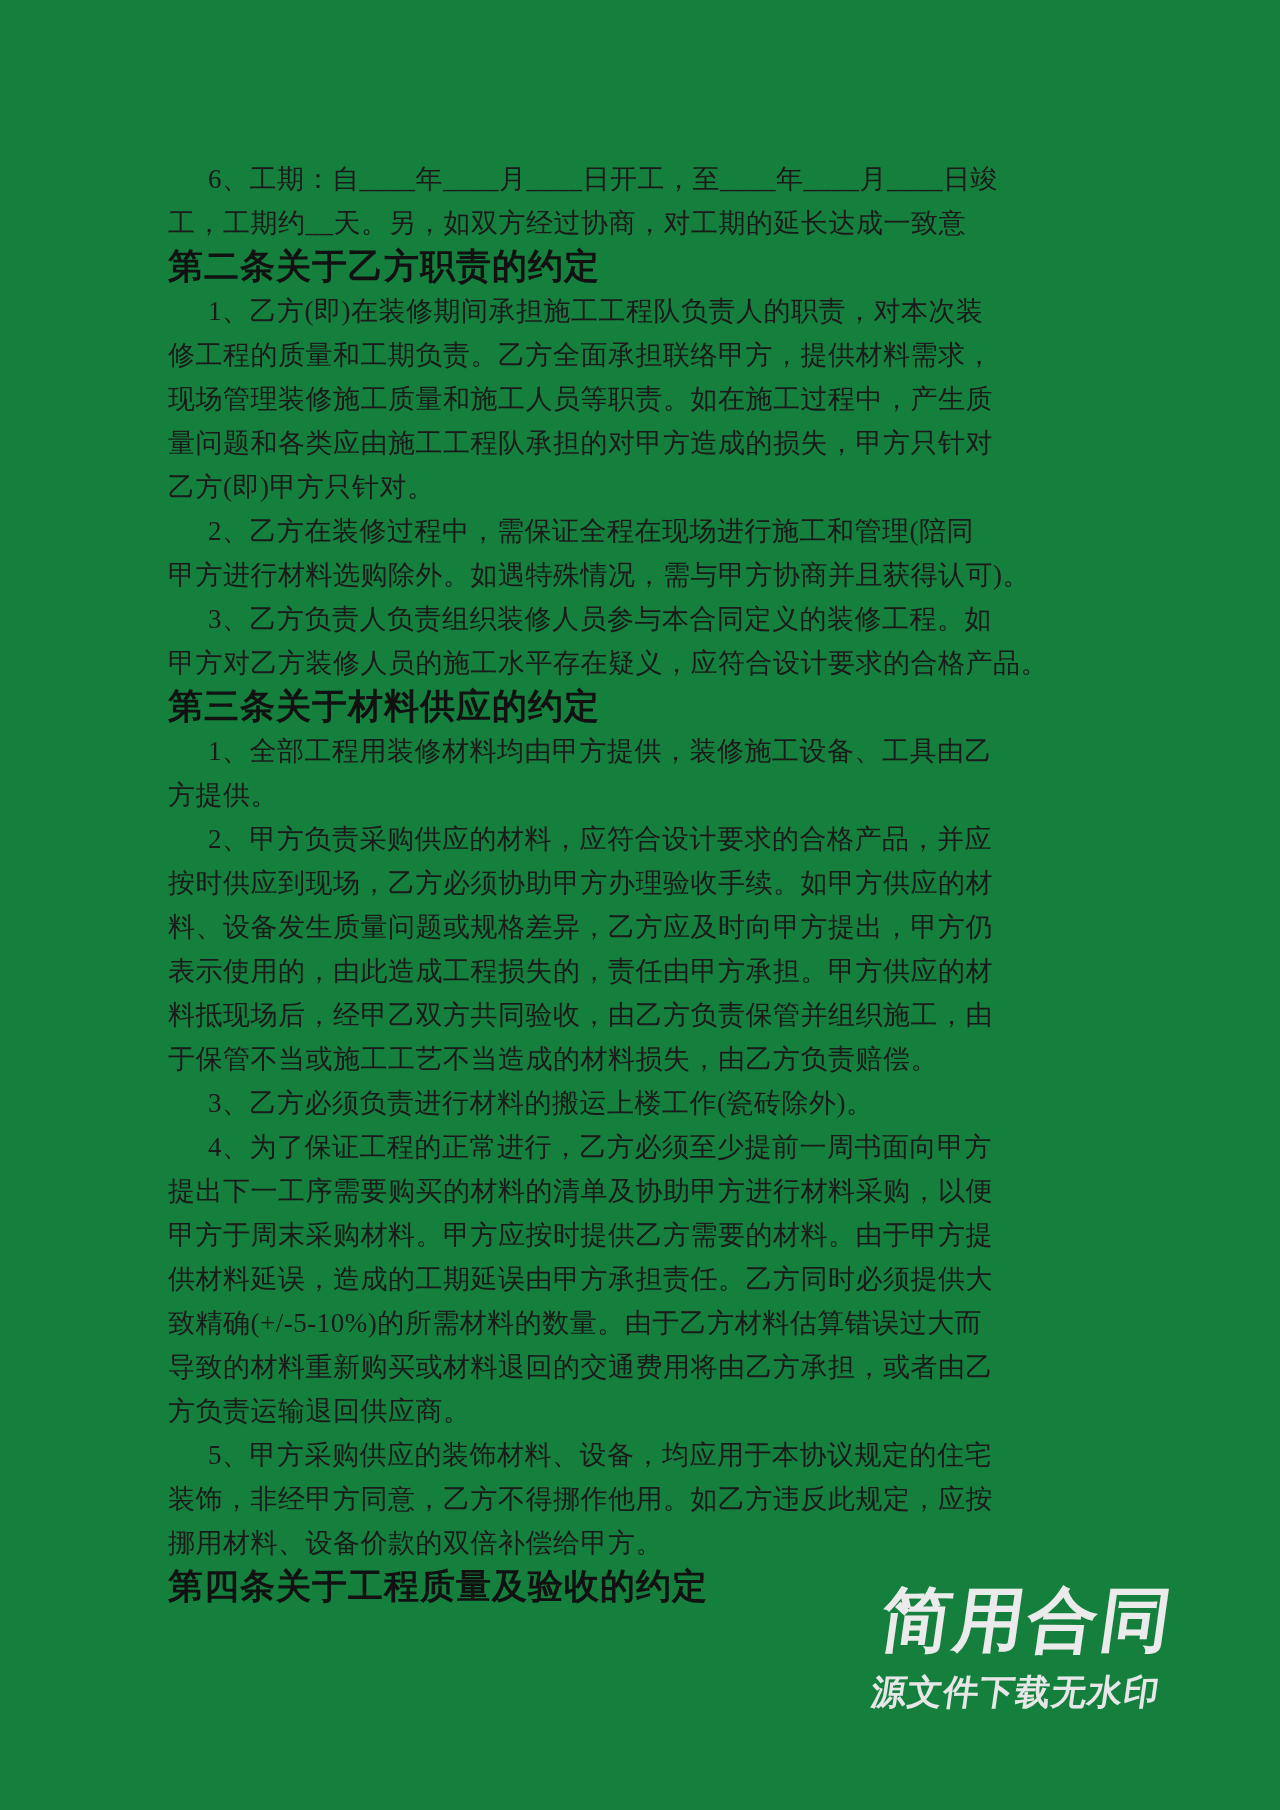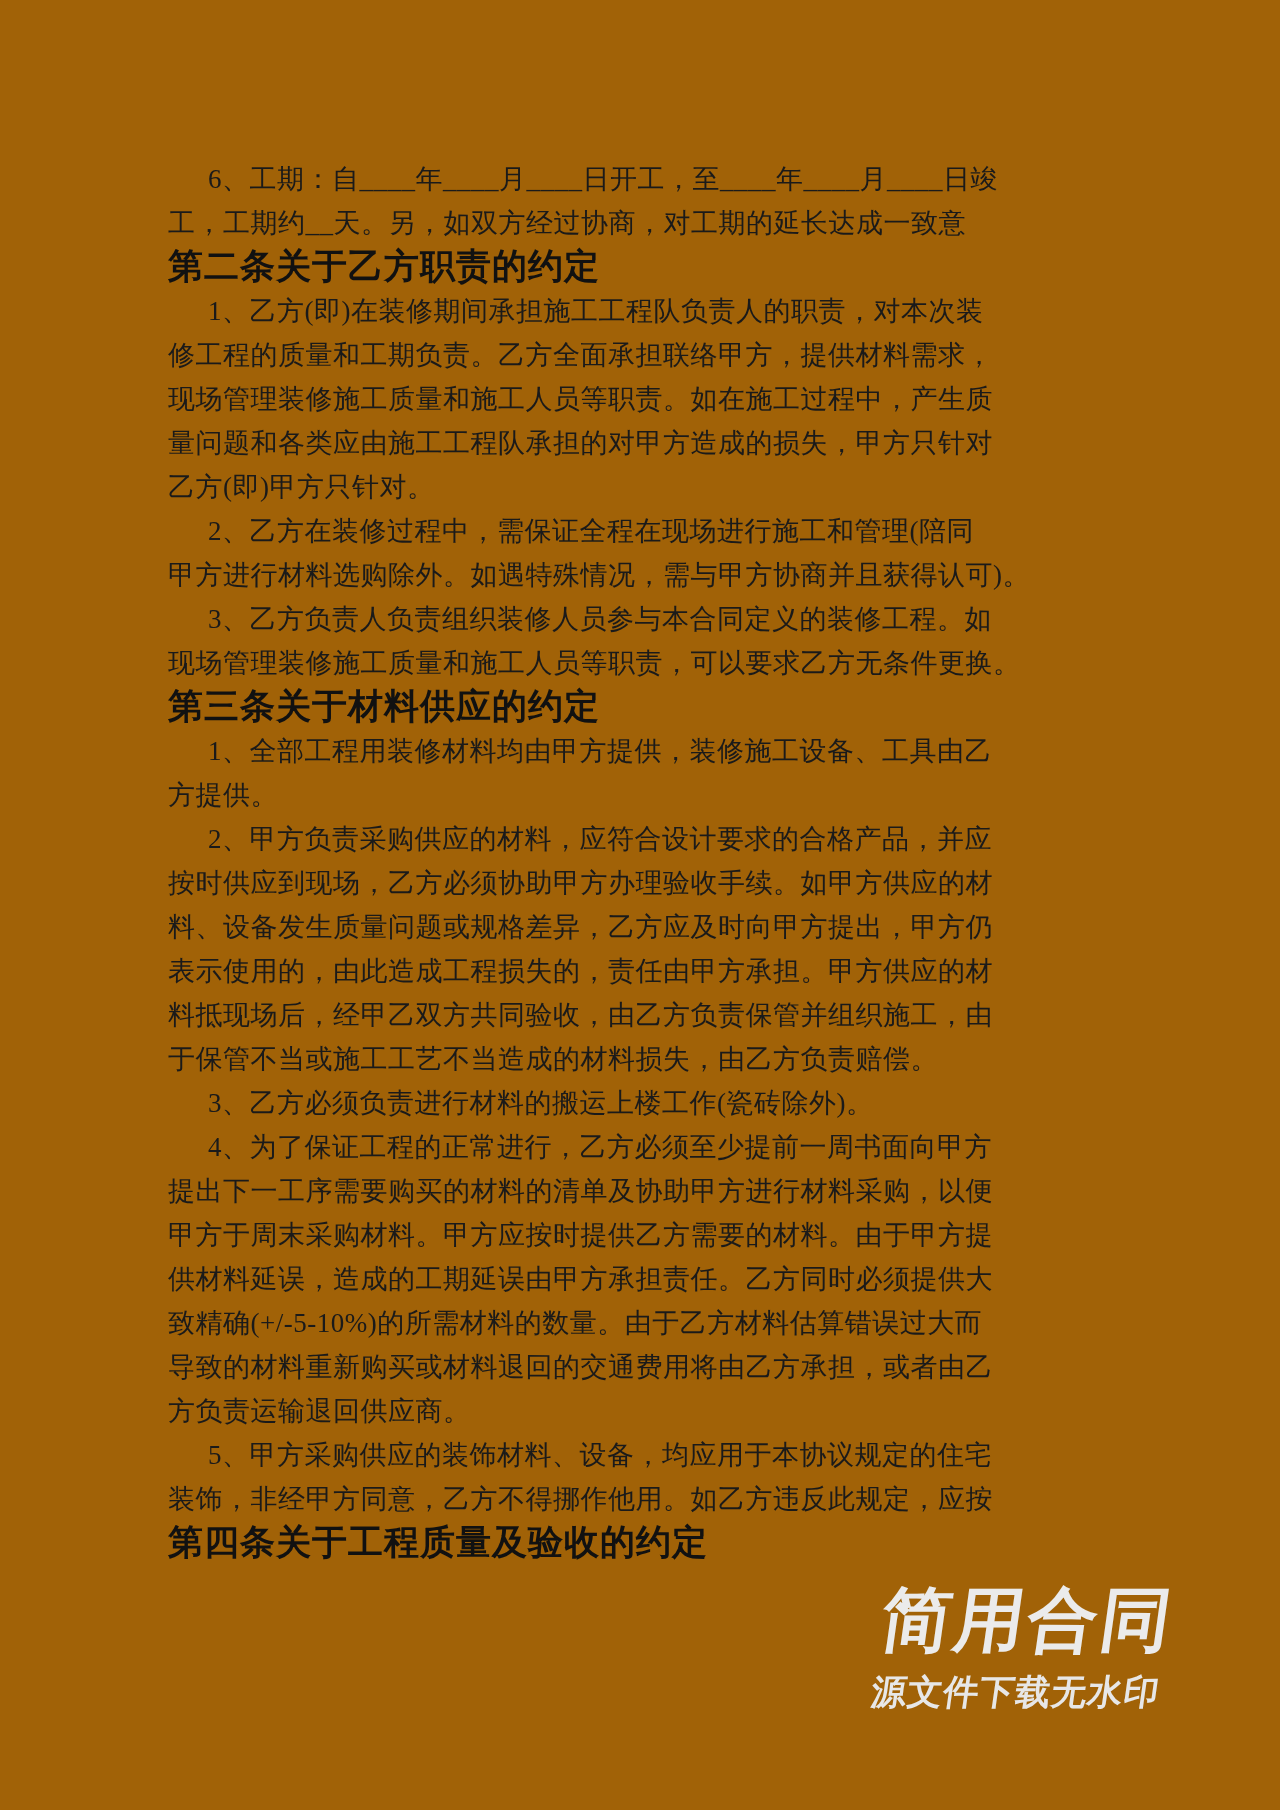--- a/index.html
+++ b/index.html
@@ -9,21 +9,21 @@
     height: 1810px;
     background: #ffffff;
     position: relative;
     overflow: hidden;
     font-family: "Liberation Serif", serif;
   }
   .page {
     position: absolute;
     left: 0; top: 0;
     width: 1280px; height: 1810px;
-    background: #a16207;
+    background: #15803d;
   }
   .content {
     position: absolute;
     left: 168px;
     top: 157px;
     width: 810px;
   }
   .line {
     font-size: 27px;
     line-height: 44px;
@@ -71,40 +71,41 @@
     <div class="line">工，工期约__天。另，如双方经过协商，对工期的延长达成一致意</div>
     <div class="line heading">第二条关于乙方职责的约定</div>
     <div class="line indent">1、乙方(即)在装修期间承担施工工程队负责人的职责，对本次装</div>
     <div class="line">修工程的质量和工期负责。乙方全面承担联络甲方，提供材料需求，</div>
     <div class="line">现场管理装修施工质量和施工人员等职责。如在施工过程中，产生质</div>
     <div class="line">量问题和各类应由施工工程队承担的对甲方造成的损失，甲方只针对</div>
     <div class="line">乙方(即)甲方只针对。</div>
     <div class="line indent">2、乙方在装修过程中，需保证全程在现场进行施工和管理(陪同</div>
     <div class="line">甲方进行材料选购除外。如遇特殊情况，需与甲方协商并且获得认可)。</div>
     <div class="line indent">3、乙方负责人负责组织装修人员参与本合同定义的装修工程。如</div>
-    <div class="line">现场管理装修施工质量和施工人员等职责，可以要求乙方无条件更换。</div>
+    <div class="line">甲方对乙方装修人员的施工水平存在疑义，应符合设计要求的合格产品。</div>
     <div class="line heading">第三条关于材料供应的约定</div>
     <div class="line indent">1、全部工程用装修材料均由甲方提供，装修施工设备、工具由乙</div>
     <div class="line">方提供。</div>
     <div class="line indent">2、甲方负责采购供应的材料，应符合设计要求的合格产品，并应</div>
     <div class="line">按时供应到现场，乙方必须协助甲方办理验收手续。如甲方供应的材</div>
     <div class="line">料、设备发生质量问题或规格差异，乙方应及时向甲方提出，甲方仍</div>
     <div class="line">表示使用的，由此造成工程损失的，责任由甲方承担。甲方供应的材</div>
     <div class="line">料抵现场后，经甲乙双方共同验收，由乙方负责保管并组织施工，由</div>
     <div class="line">于保管不当或施工工艺不当造成的材料损失，由乙方负责赔偿。</div>
     <div class="line indent">3、乙方必须负责进行材料的搬运上楼工作(瓷砖除外)。</div>
     <div class="line indent">4、为了保证工程的正常进行，乙方必须至少提前一周书面向甲方</div>
     <div class="line">提出下一工序需要购买的材料的清单及协助甲方进行材料采购，以便</div>
     <div class="line">甲方于周末采购材料。甲方应按时提供乙方需要的材料。由于甲方提</div>
     <div class="line">供材料延误，造成的工期延误由甲方承担责任。乙方同时必须提供大</div>
     <div class="line">致精确(+/-5-10%)的所需材料的数量。由于乙方材料估算错误过大而</div>
     <div class="line">导致的材料重新购买或材料退回的交通费用将由乙方承担，或者由乙</div>
     <div class="line">方负责运输退回供应商。</div>
     <div class="line indent">5、甲方采购供应的装饰材料、设备，均应用于本协议规定的住宅</div>
     <div class="line">装饰，非经甲方同意，乙方不得挪作他用。如乙方违反此规定，应按</div>
+    <div class="line">挪用材料、设备价款的双倍补偿给甲方。</div>
     <div class="line heading">第四条关于工程质量及验收的约定</div>
   </div>
 
   <div class="watermark">
     <div class="watermark-title">简用合同</div>
     <div class="watermark-subtitle">源文件下载无水印</div>
   </div>
 </div>
 
 </body></html>

